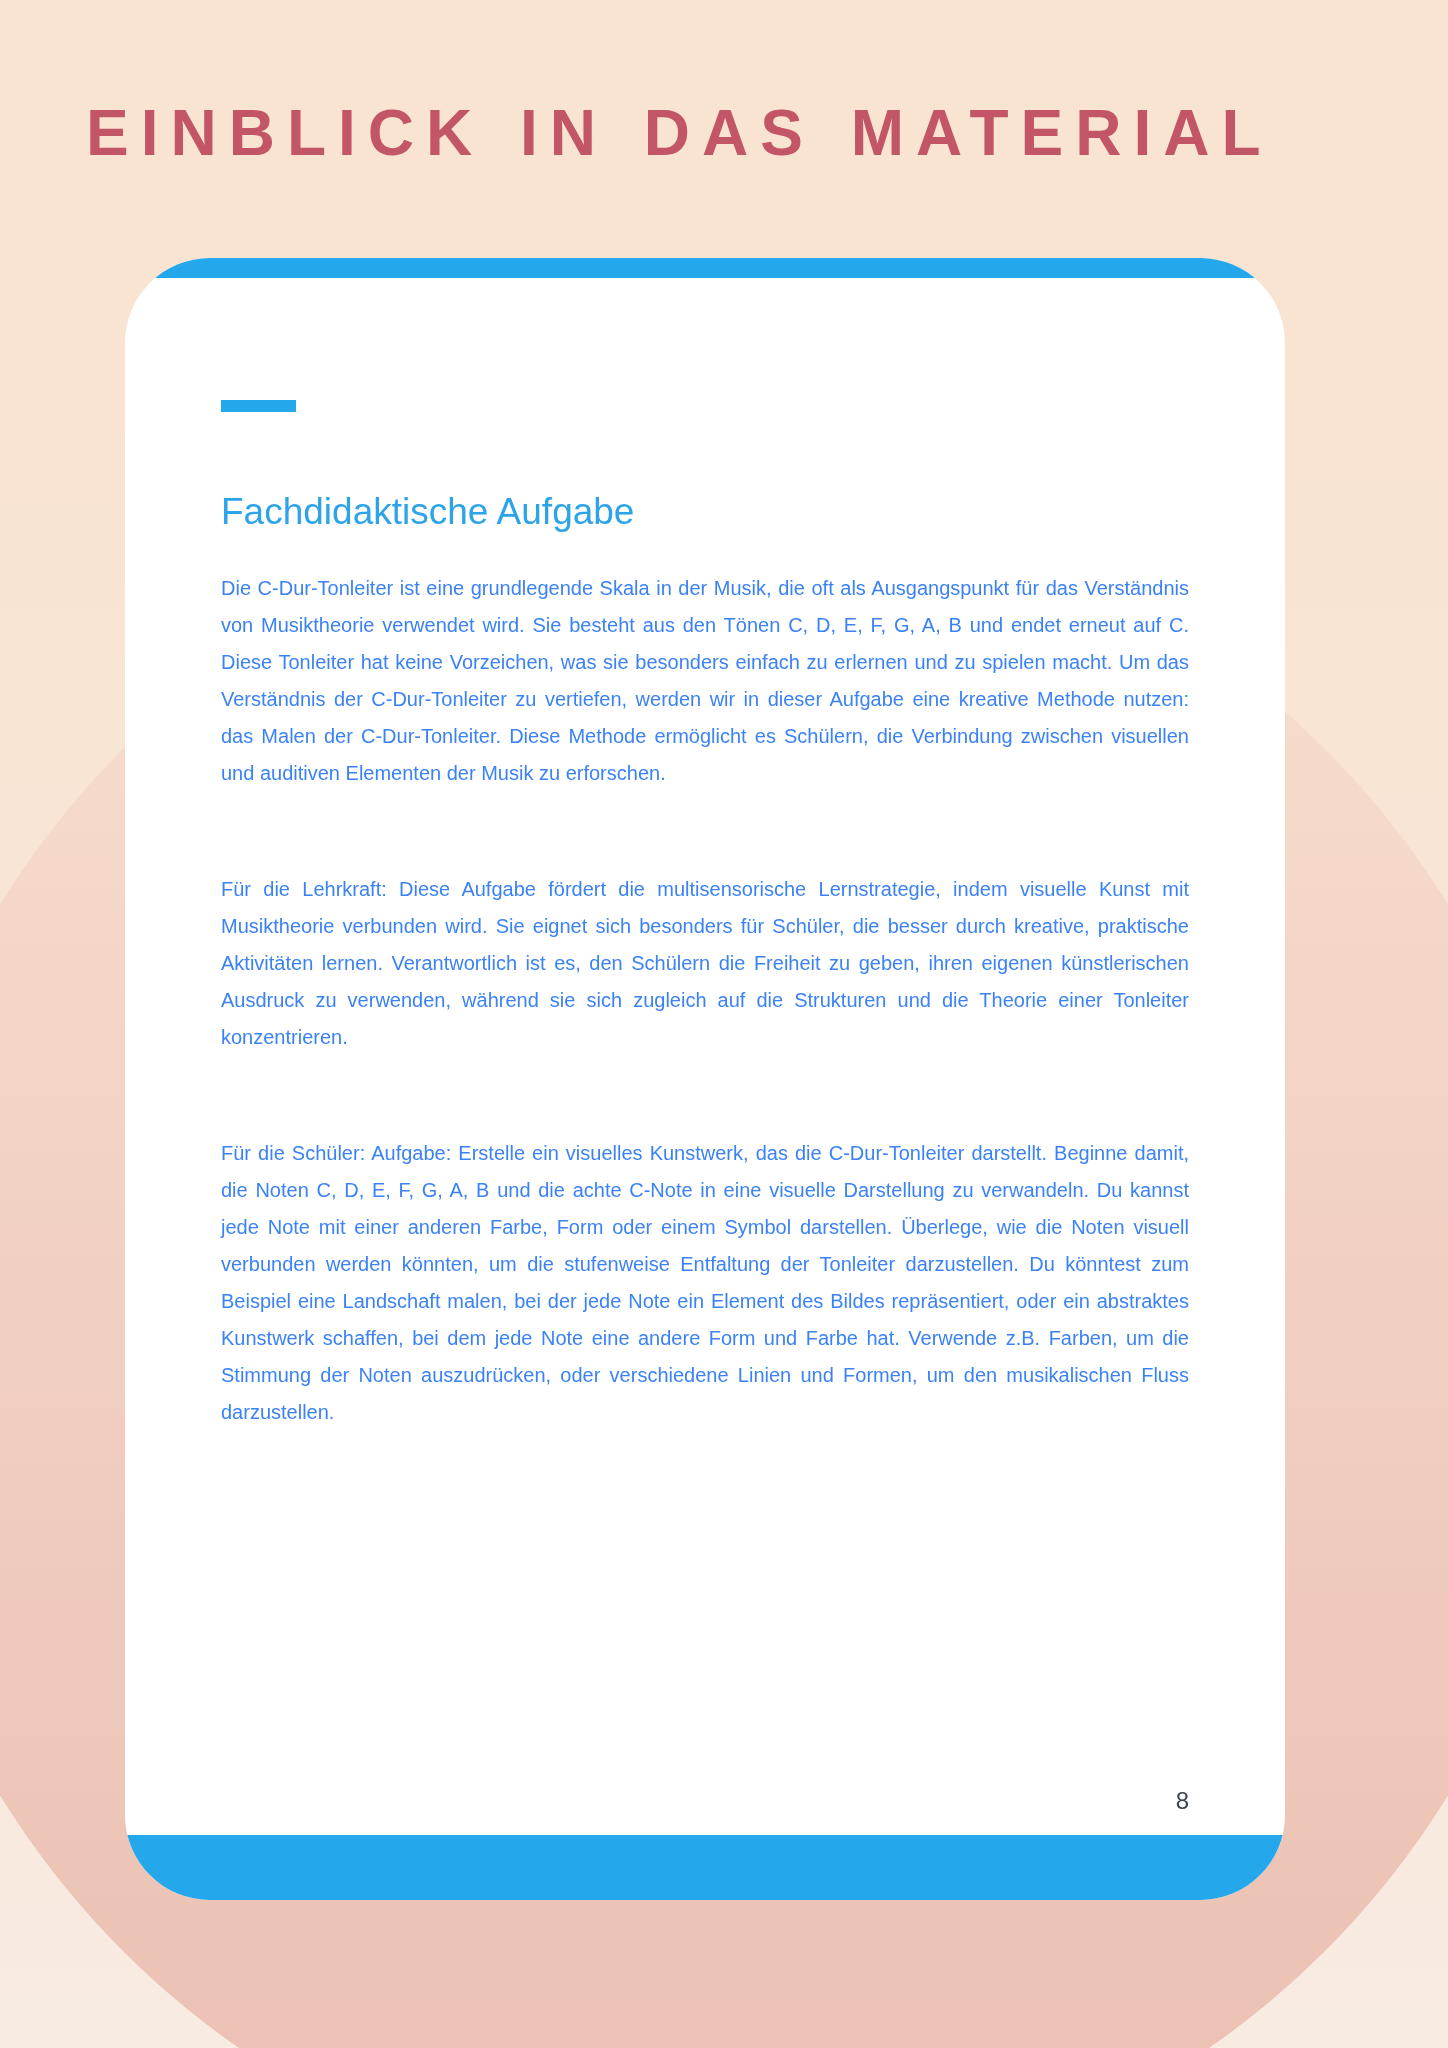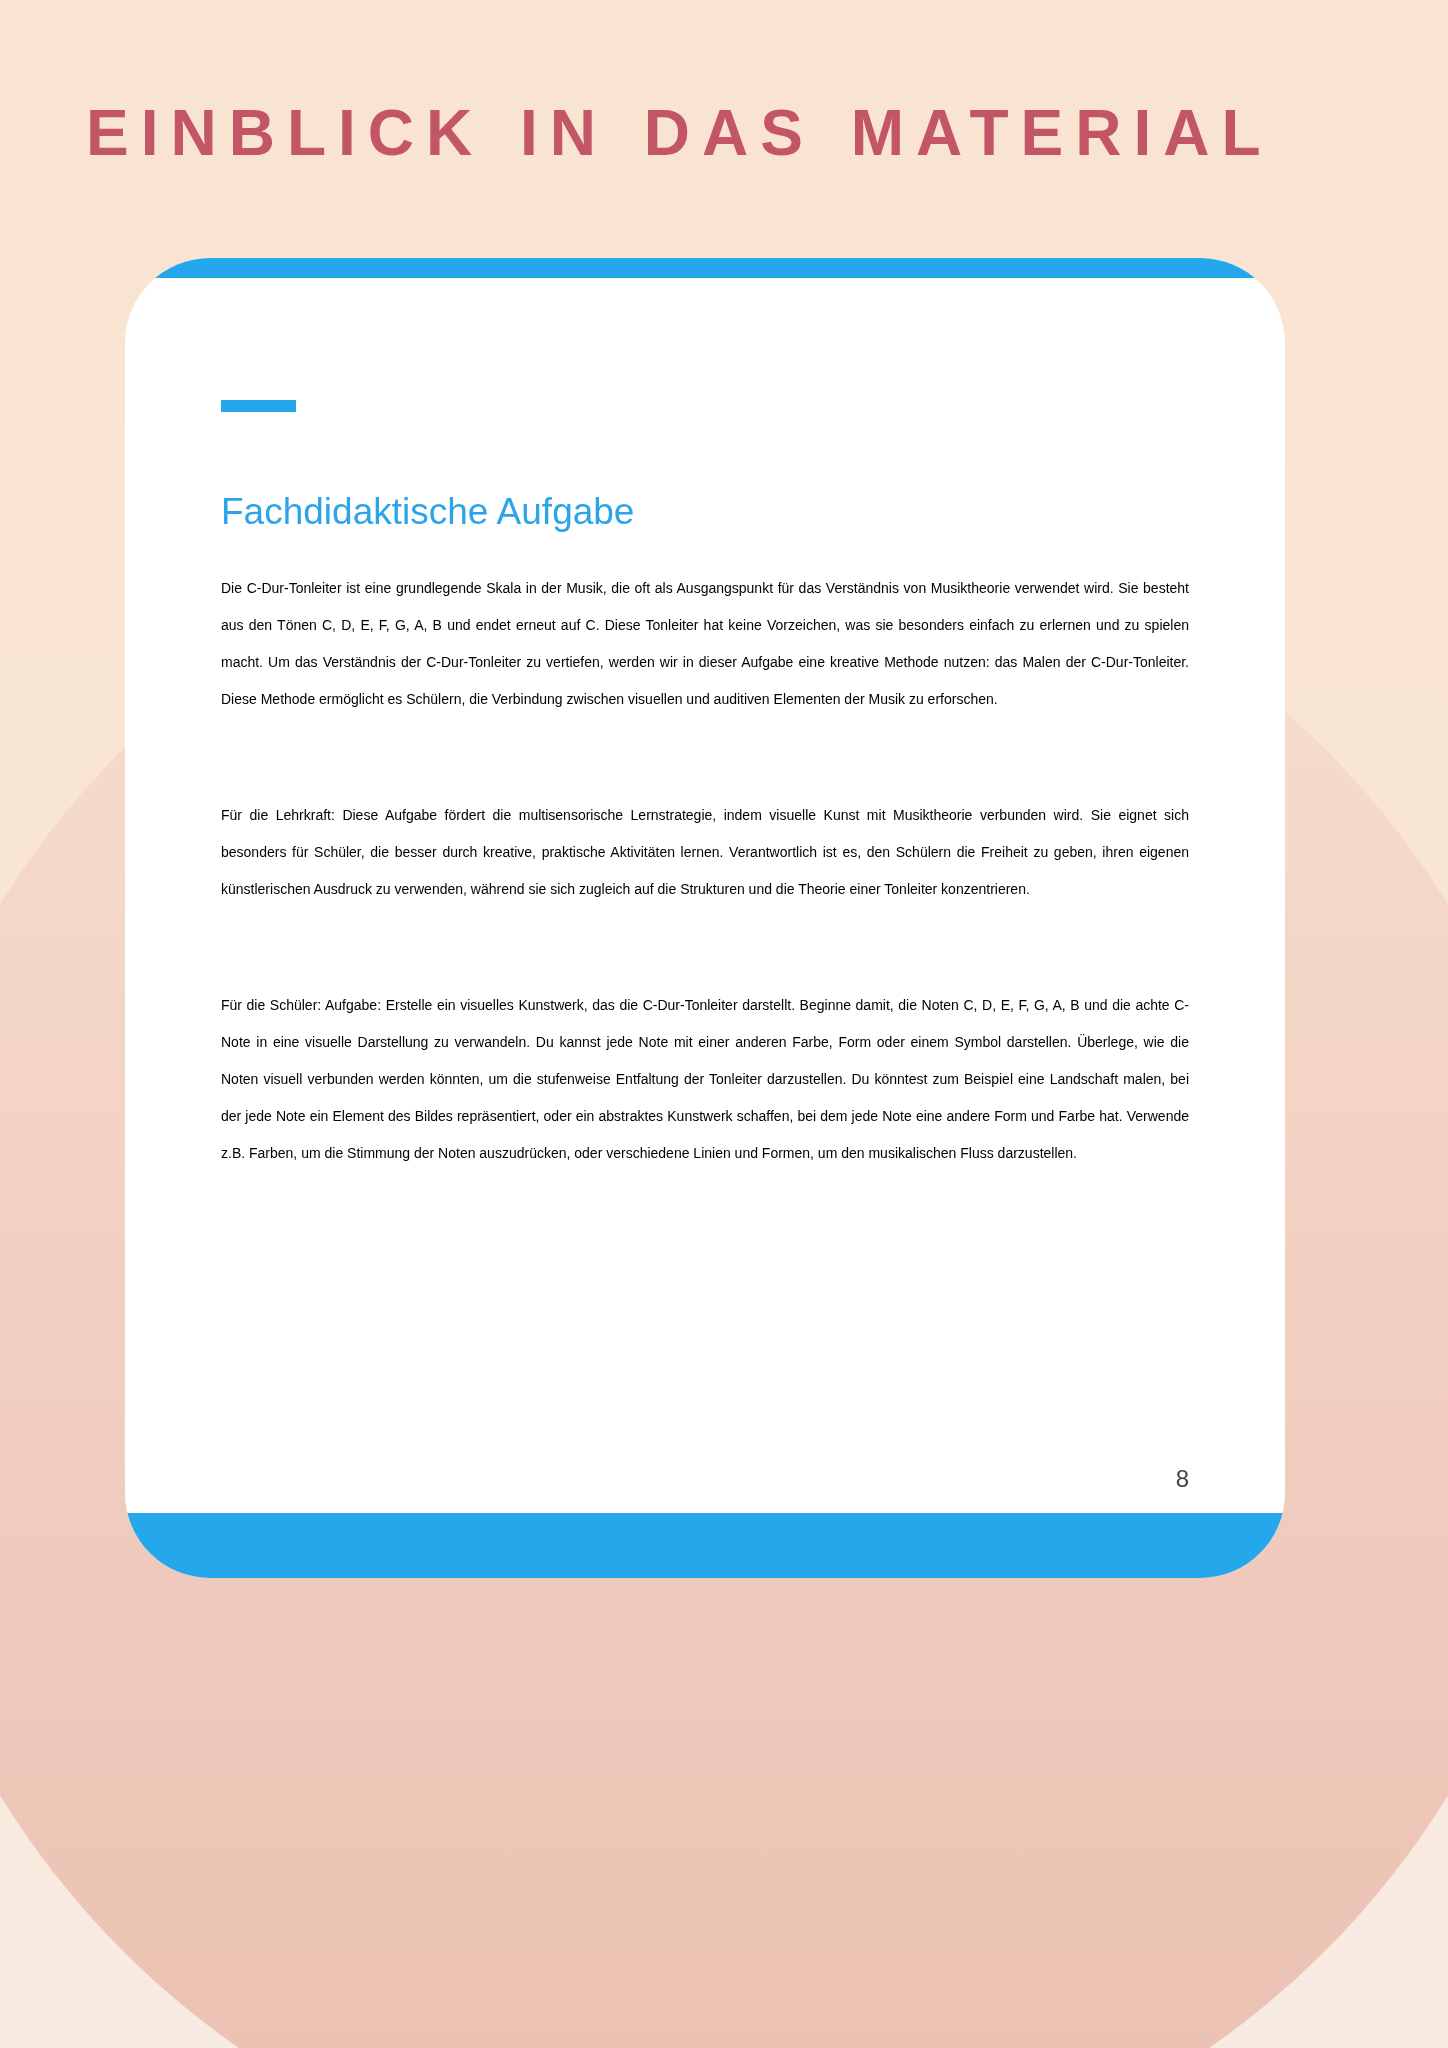--- a/index.html
+++ b/index.html
@@ -32,21 +32,21 @@
     word-spacing: 6px;
     color: #c25666;
     white-space: nowrap;
   }
 
   .card {
     position: absolute;
     left: 125px;
     top: 258px;
     width: 1160px;
-    height: 1320px;
+    height: 1642px;
     background: #ffffff;
     border-radius: 85px;
     overflow: hidden;
   }
 
   .card-topbar {
     width: 100%;
     height: 20px;
     background: #24a7eb;
   }
@@ -73,24 +73,24 @@
 
   .section-heading {
     margin: 78px 0 36px 0;
     font-size: 37px;
     font-weight: 400;
     line-height: 1.2;
     color: #2da4e8;
   }
 
   .card-body p {
-    font-size: 14px;
+    font-size: 20px;
     line-height: 37px;
     text-align: justify;
-    color: #000000;
+    color: #3b82f6;
     margin: 16px 0 79px 0;
   }
   .card-body p:last-of-type { margin-bottom: 0; }
 
   .page-number {
     position: absolute;
     right: 96px;
     bottom: 85px;
     font-size: 24px;
     color: #3d434b;

